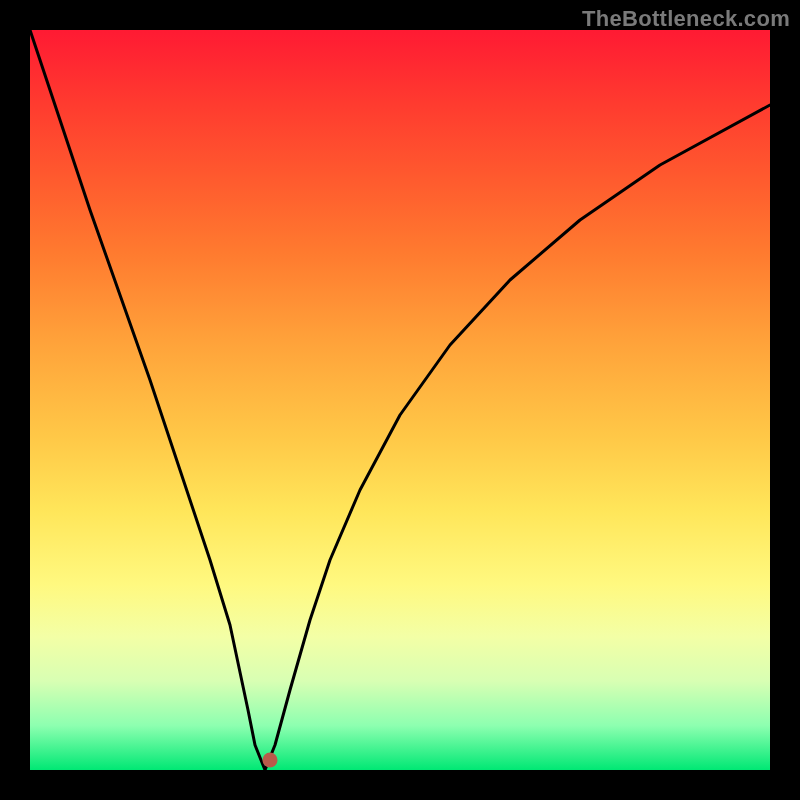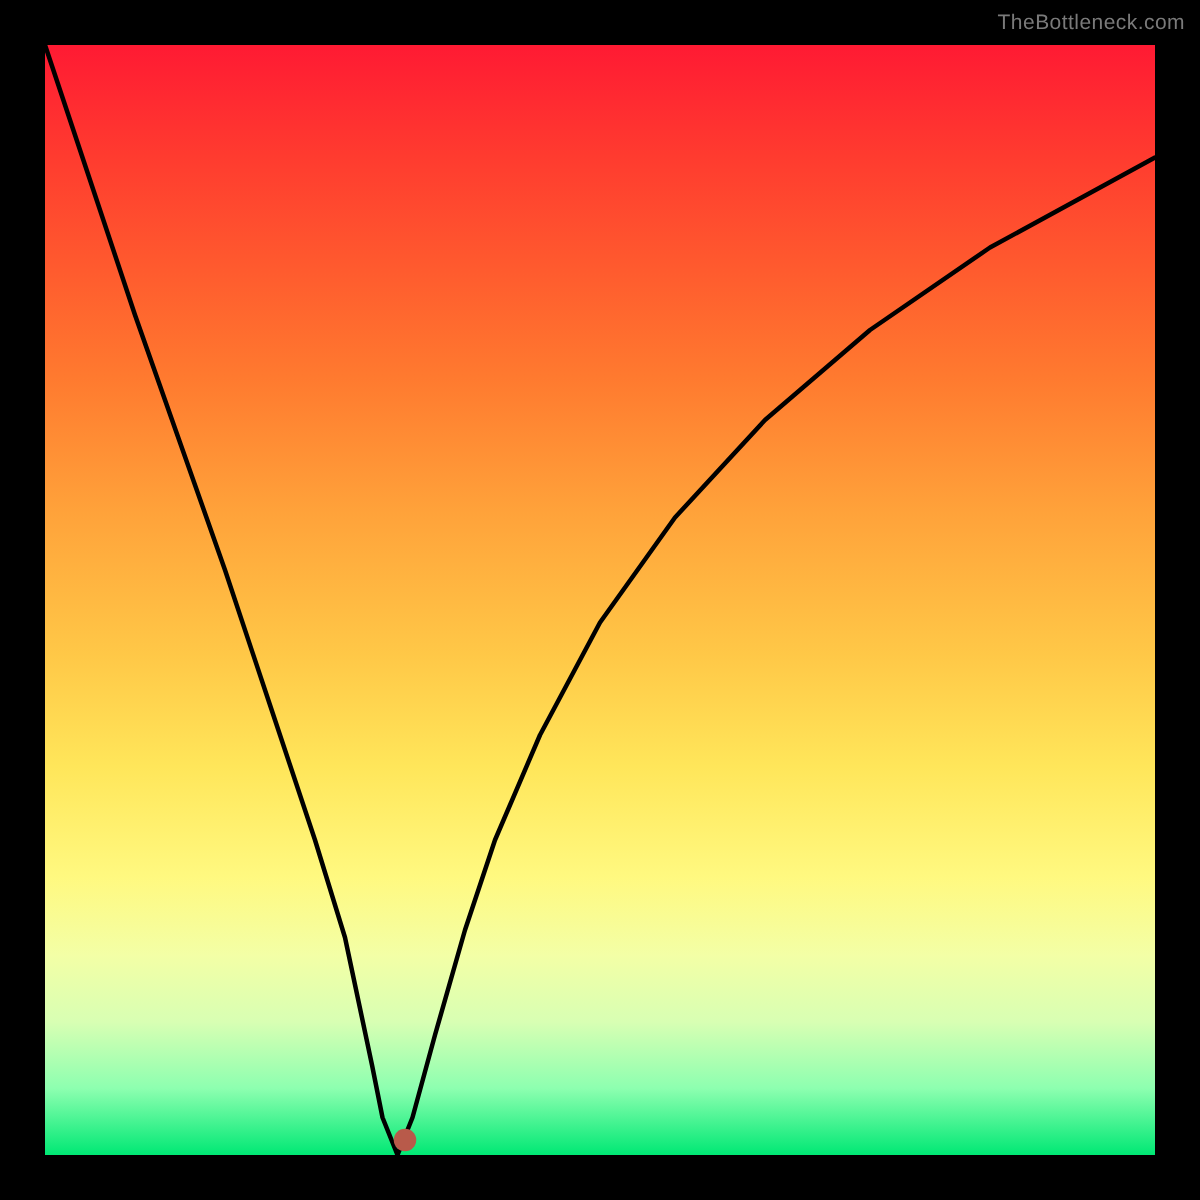--- a/index.html
+++ b/index.html
@@ -46,22 +46,22 @@
       #d8ffb3 88%,
       #8dffb0 94%,
       #00e874 100%
     );
   }
   .watermark {
     position: absolute;
     top: 6px;
     right: 10px;
     color: #7a7a7a;
-    font-size: 14px;
-    font-weight: 400;
+    font-size: 22px;
+    font-weight: 700;
     letter-spacing: 0.3px;
   }
   svg.curve {
     position: absolute;
     left: 0;
     top: 0;
     width: 100%;
     height: 100%;
     overflow: visible;
   }

